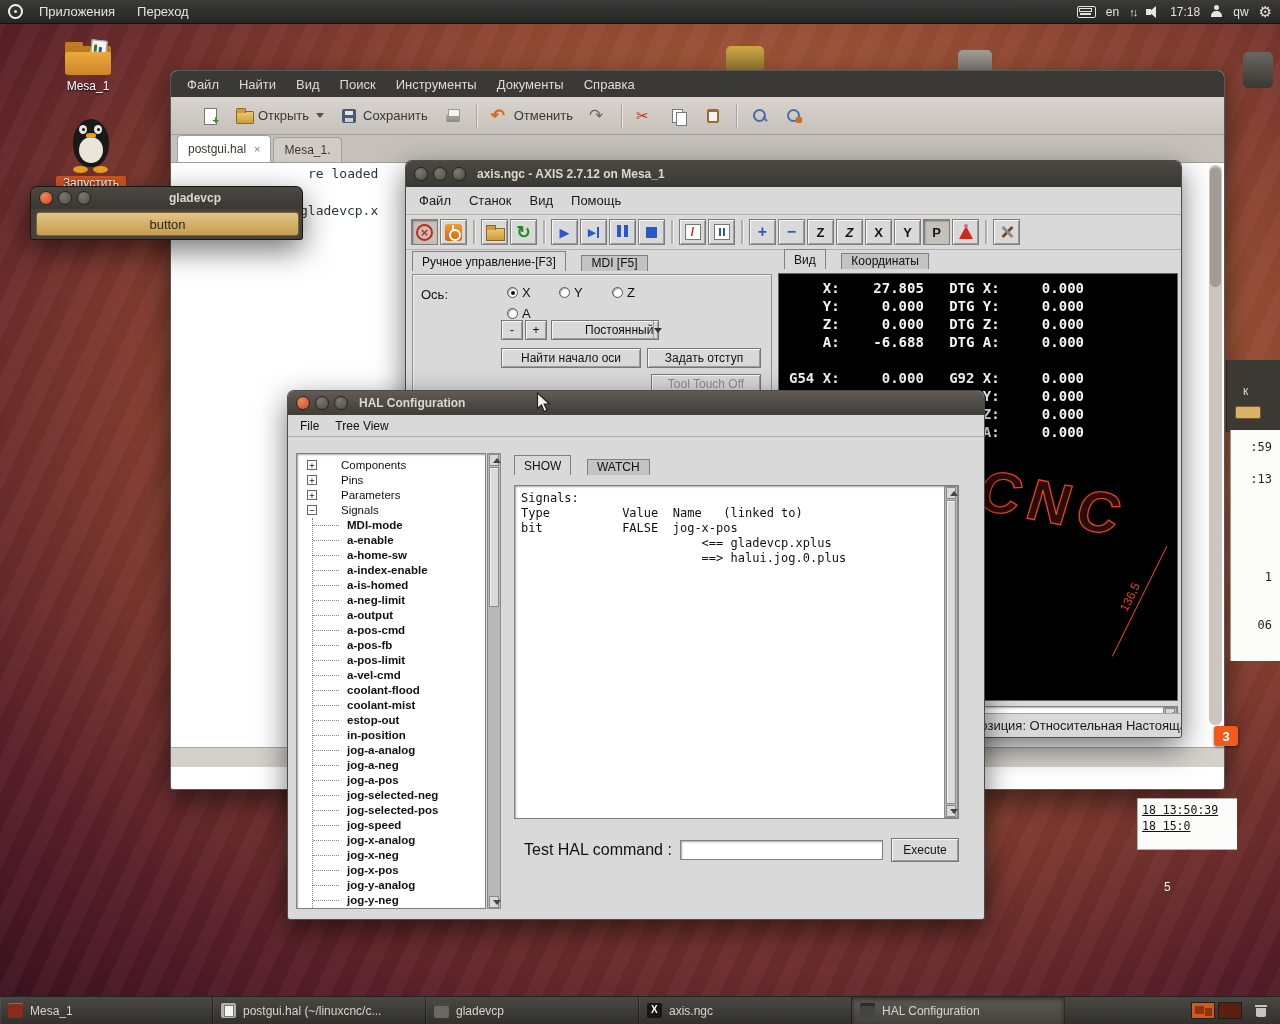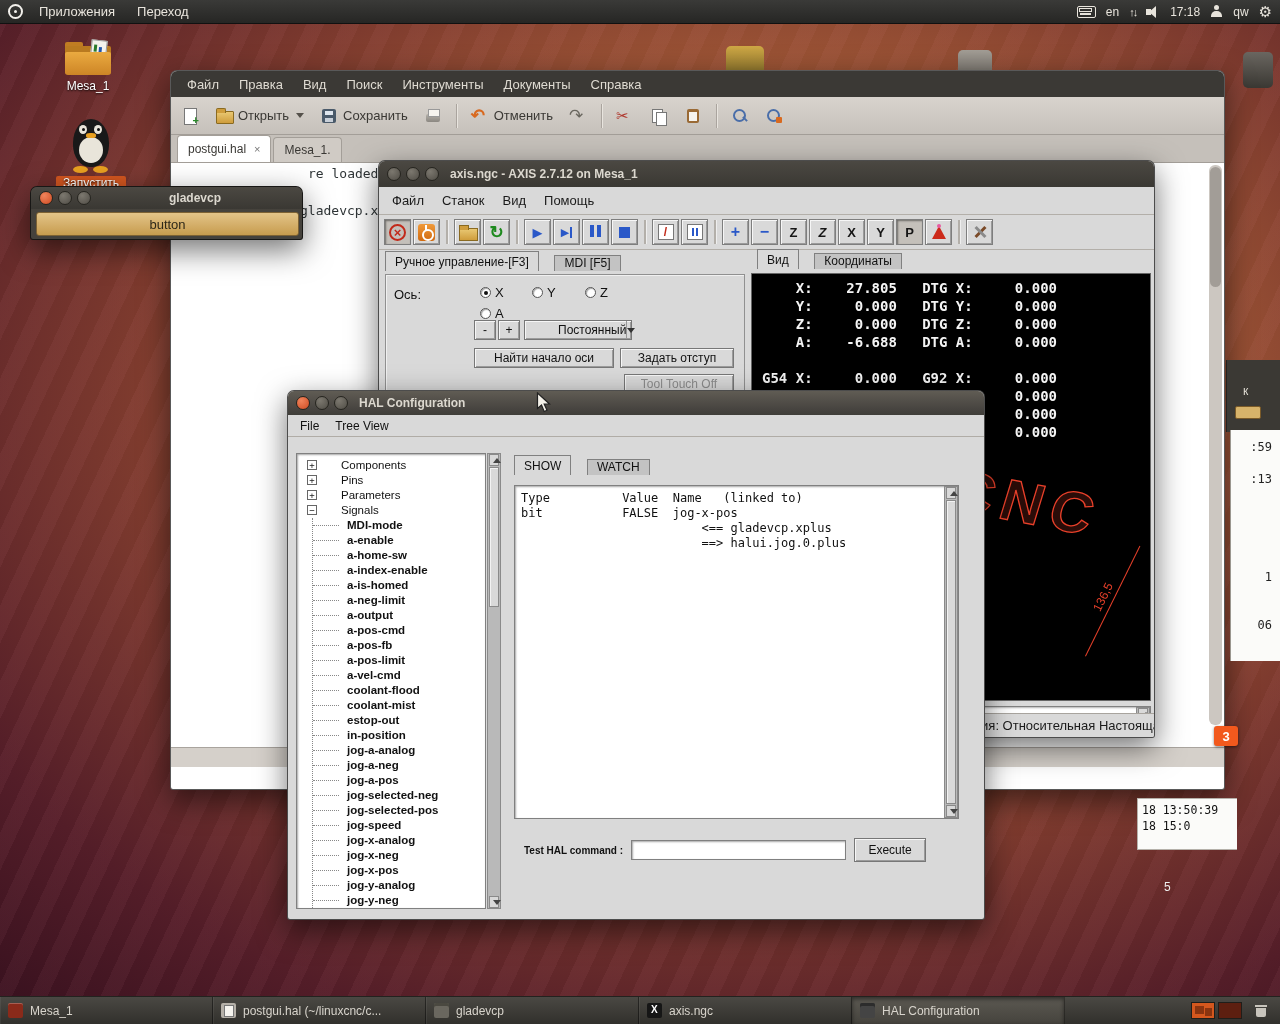--- a/index.html
+++ b/index.html
@@ -81,21 +81,21 @@
   .part-ic { position:absolute; z-index:4; border-radius:5px; }
   .p1 { left:726px; top:46px; width:38px; height:40px; background:linear-gradient(#cfa845,#6b5a20); }
   .p2 { left:958px; top:50px; width:34px; height:38px; background:linear-gradient(#a39e96,#5f5b54); }
   .p3 { left:1243px; top:52px; width:30px; height:36px; background:linear-gradient(#6a6660,#3a3833); }
 
   
   .gedit { left:170px; top:70px; width:1055px; height:720px; z-index:20; background:#fff; }
   .gmenubar { height:26px; background:#3b3935; display:flex; align-items:center; padding:0 6px; }
   .gmenu-item { color:#dfdbd2; font-size:13px; padding:4px 10px; }
   .gtoolbar { height:38px; background:linear-gradient(#d8d3cd,#c6c1bb); border-bottom:1px solid #a39e98;
-              display:flex; align-items:center; gap:4px; padding:0 4px; }
+              display:flex; align-items:center; gap:4px; padding:0 24px; }
   .gtb { display:flex; align-items:center; gap:5px; padding:4px 6px; border-radius:3px; color:#3a3834; font-size:13px; }
   .gsep { width:1px; height:24px; background:#aaa49e; margin:0 4px; box-shadow:1px 0 0 #e8e4de; }
   .dd-arrow { width:0; height:0; border-left:4px solid transparent; border-right:4px solid transparent; border-top:5px solid #55514b; margin-left:2px; }
   .ic { width:18px; height:18px; position:relative; display:inline-block; }
   .ic-new::before { content:""; position:absolute; left:3px; top:1px; width:11px; height:15px; background:#fff; border:1px solid #777; }
   .ic-new::after { content:"+"; position:absolute; right:0; bottom:-1px; color:#2a8a2a; font-weight:bold; font-size:11px; }
   .ic-fold::before { content:""; position:absolute; left:1px; top:4px; width:16px; height:11px; background:linear-gradient(#e9c873,#cf9d3c); border:1px solid #8a6a20; border-radius:1px; }
   .ic-fold::after { content:""; position:absolute; left:1px; top:1px; width:8px; height:4px; background:#cf9d3c; border:1px solid #8a6a20; border-bottom:none; border-radius:2px 2px 0 0; }
   .ic-save::before { content:""; position:absolute; left:2px; top:2px; width:14px; height:14px; background:#4a5a6a; border-radius:2px; }
   .ic-save::after { content:""; position:absolute; left:5px; top:4px; width:8px; height:4px; background:#dfe6ee; box-shadow:0 7px 0 0 #c8cfd8; }
@@ -124,21 +124,21 @@
   .gstatus { height:20px; background:#d5d0ca; border-top:1px solid #a9a49e; }
 
   
   .gvcp { left:30px; top:186px; width:273px; height:54px; z-index:25; background:#45423c; }
   .gvcp .titlebar { height:22px; }
   .gvcp .title-text { flex:1; text-align:center; margin:0; }
   .gv-btn { position:absolute; left:5px; top:25px; width:263px; height:24px; border:1px solid #7d6234; border-radius:3px;
             background:linear-gradient(#e3c489,#c79c4e); color:#2e2818; font-size:13px; font-family:"Liberation Sans",sans-serif; }
 
   
-  .axis { left:378px; top:160px; width:777px; height:578px; z-index:30; background:#d9d9d9; }
+  .axis { left:405px; top:160px; width:777px; height:578px; z-index:30; background:#d9d9d9; }
   .amenubar { height:28px; background:#d9d9d9; border-bottom:1px solid #b3afa9; display:flex; align-items:center; padding:0 4px; }
   .amenu-item { font-size:13px; color:#1a1a1a; padding:5px 9px; }
   .atoolbar { height:35px; background:#d9d9d9; border-bottom:1px solid #b3afa9; display:flex; align-items:center; padding:0 5px; gap:2px; }
   .ticon { width:27px; height:26px; background:#d9d9d9; border:1px solid #7e7e7e;
            box-shadow:inset 1px 1px 0 #f6f6f6, inset -1px -1px 0 #9b9b9b;
            display:flex; align-items:center; justify-content:center; flex:0 0 auto; }
   .ticon.pressed { background:#c4c0ba; box-shadow:inset 1px 1px 2px rgba(0,0,0,.45); }
   .ticon.letter { font-weight:bold; font-size:13px; color:#161616; }
   .ticon.letter.ital { font-style:italic; }
   .tsep { width:2px; height:24px; background:#b3afa9; margin:0 4px; box-shadow:1px 0 0 #eee; flex:0 0 auto; }
@@ -213,39 +213,39 @@
   .tchild::before { content:""; position:absolute; left:0; top:7px; width:26px; border-top:1px dotted #888; }
   .tree-sb { left:199px; top:16px; height:456px; }
   .tree-sb .thumb { top:13px; height:140px; }
   .htabs { position:absolute; left:226px; top:18px; }
   .hout { position:absolute; left:226px; top:48px; width:445px; height:334px; overflow:hidden; }
   .hout-text { padding:5px 20px 0 6px; }
   .hline { height:15px; white-space:pre; font-family:"DejaVu Sans Mono",monospace; font-size:12px; color:#111; }
   .out-sb { right:0; top:0; height:332px; }
   .out-sb .thumb { top:13px; height:304px; }
   .htest { position:absolute; left:226px; top:400px; width:445px; height:26px; display:flex; align-items:center; gap:8px; padding-left:10px; }
-  .htest-lbl { font-size:10px; color:#111; white-space:nowrap;font-weight:bold; }
+  .htest-lbl { font-size:16px; color:#111; white-space:nowrap; }
   .hentry { width:215px; height:20px; }
   .hexec { position:static; width:72px; height:24px; }
   .hcaption { position:absolute; left:228px; top:434px; width:443px; height:20px; display:flex; align-items:center; padding-left:6px; }
   .hcaption .mono { font-size:11.5px; color:#111; white-space:pre; }
 
   
   .frag { position:absolute; z-index:35; }
   .frag-dark { left:1226px; top:360px; width:54px; height:72px; background:#3b3934; border-left:1px solid #23221f; color:#dfdbd2; font-size:12px; }
   .frag-dark .fk { position:absolute; left:16px; top:24px; }
   .frag-dark .fbtn { position:absolute; left:8px; top:46px; width:26px; height:13px; background:#d7b36a; border:1px solid #7a5a28; border-radius:2px; }
   .frag-white { left:1230px; top:430px; width:50px; height:231px; background:#fbfbf9; border-left:1px solid #9a968f; }
   .frag-white .rt { position:absolute; right:8px; font-family:"DejaVu Sans Mono",monospace; font-size:12px; color:#222; }
   .frag-white .rt:nth-of-type(1) { top:10px; }
   .frag-white .rt:nth-of-type(2) { top:42px; }
   .frag-white .rt:nth-of-type(3) { top:140px; }
   .frag-white .rt:nth-of-type(4) { top:188px; }
   .frag-times { left:1137px; top:798px; width:100px; height:52px; background:#fbfbf9; border:1px solid #b5b1aa; border-right:none; padding:4px 0 0 4px; }
-  .frag-times div { font-family:"DejaVu Sans Mono",monospace; font-size:11.5px; color:#111; white-space:pre; }
+  .frag-times div { font-family:"DejaVu Sans Mono",monospace; font-size:11.5px; color:#111; white-space:pre;text-decoration:underline; }
   .frag-times div:nth-child(2) { margin-top:2px; }
   .frag-badge { left:1214px; top:726px; width:24px; height:20px; background:#f2591d; border-radius:3px; color:#fff;
                 font-weight:bold; font-size:13px; display:flex; align-items:center; justify-content:center; box-shadow:0 1px 3px rgba(0,0,0,.5); }
   .frag-five { left:1164px; top:880px; color:#eee; font-size:12px; }
 
   
   .cursor { position:absolute; left:536px; top:392px; z-index:200; }
 
   
   .taskbar { position:absolute; z-index:100; left:0; bottom:0; width:1280px; height:28px;
@@ -300,21 +300,21 @@
     <div class="dlabel sel">Запустить Mesa_1</div>
   </div>
   <div class="part-ic p1"></div>
   <div class="part-ic p2"></div>
   <div class="part-ic p3"></div>
 
   <div class="win gedit">
     <div class="gmenubar">
 
     <span class="gmenu-item">Файл</span>
-        <span class="gmenu-item">Правка</span>
+        <span class="gmenu-item">Найти</span>
         <span class="gmenu-item">Вид</span>
         <span class="gmenu-item">Поиск</span>
         <span class="gmenu-item">Инструменты</span>
         <span class="gmenu-item">Документы</span>
         <span class="gmenu-item">Справка</span>
       </div>
     <div class="gtoolbar">
       <span class="gtb">
           <span class="ic ic-new"></span>
         </span>
@@ -601,20 +601,21 @@
         <span class="thumb"></span>
         <span class="arr dn"></span>
       </div>
       <div class="htabs">
         <span class="tktab active">SHOW</span>
         <span class="tktab inactive">WATCH</span>
       </div>
       <div class="hout sunken">
         <div class="hout-text">
 
+        <div class="hline">Signals:</div>
             <div class="hline">Type          Value  Name   (linked to)</div>
             <div class="hline">bit           FALSE  jog-x-pos</div>
             <div class="hline">                         &lt;== gladevcp.xplus</div>
             <div class="hline">                         ==&gt; halui.jog.0.plus</div>
           </div>
         <div class="sb out-sb">
           <span class="arr up"></span>
           <span class="thumb"></span>
           <span class="arr dn"></span>
         </div>

